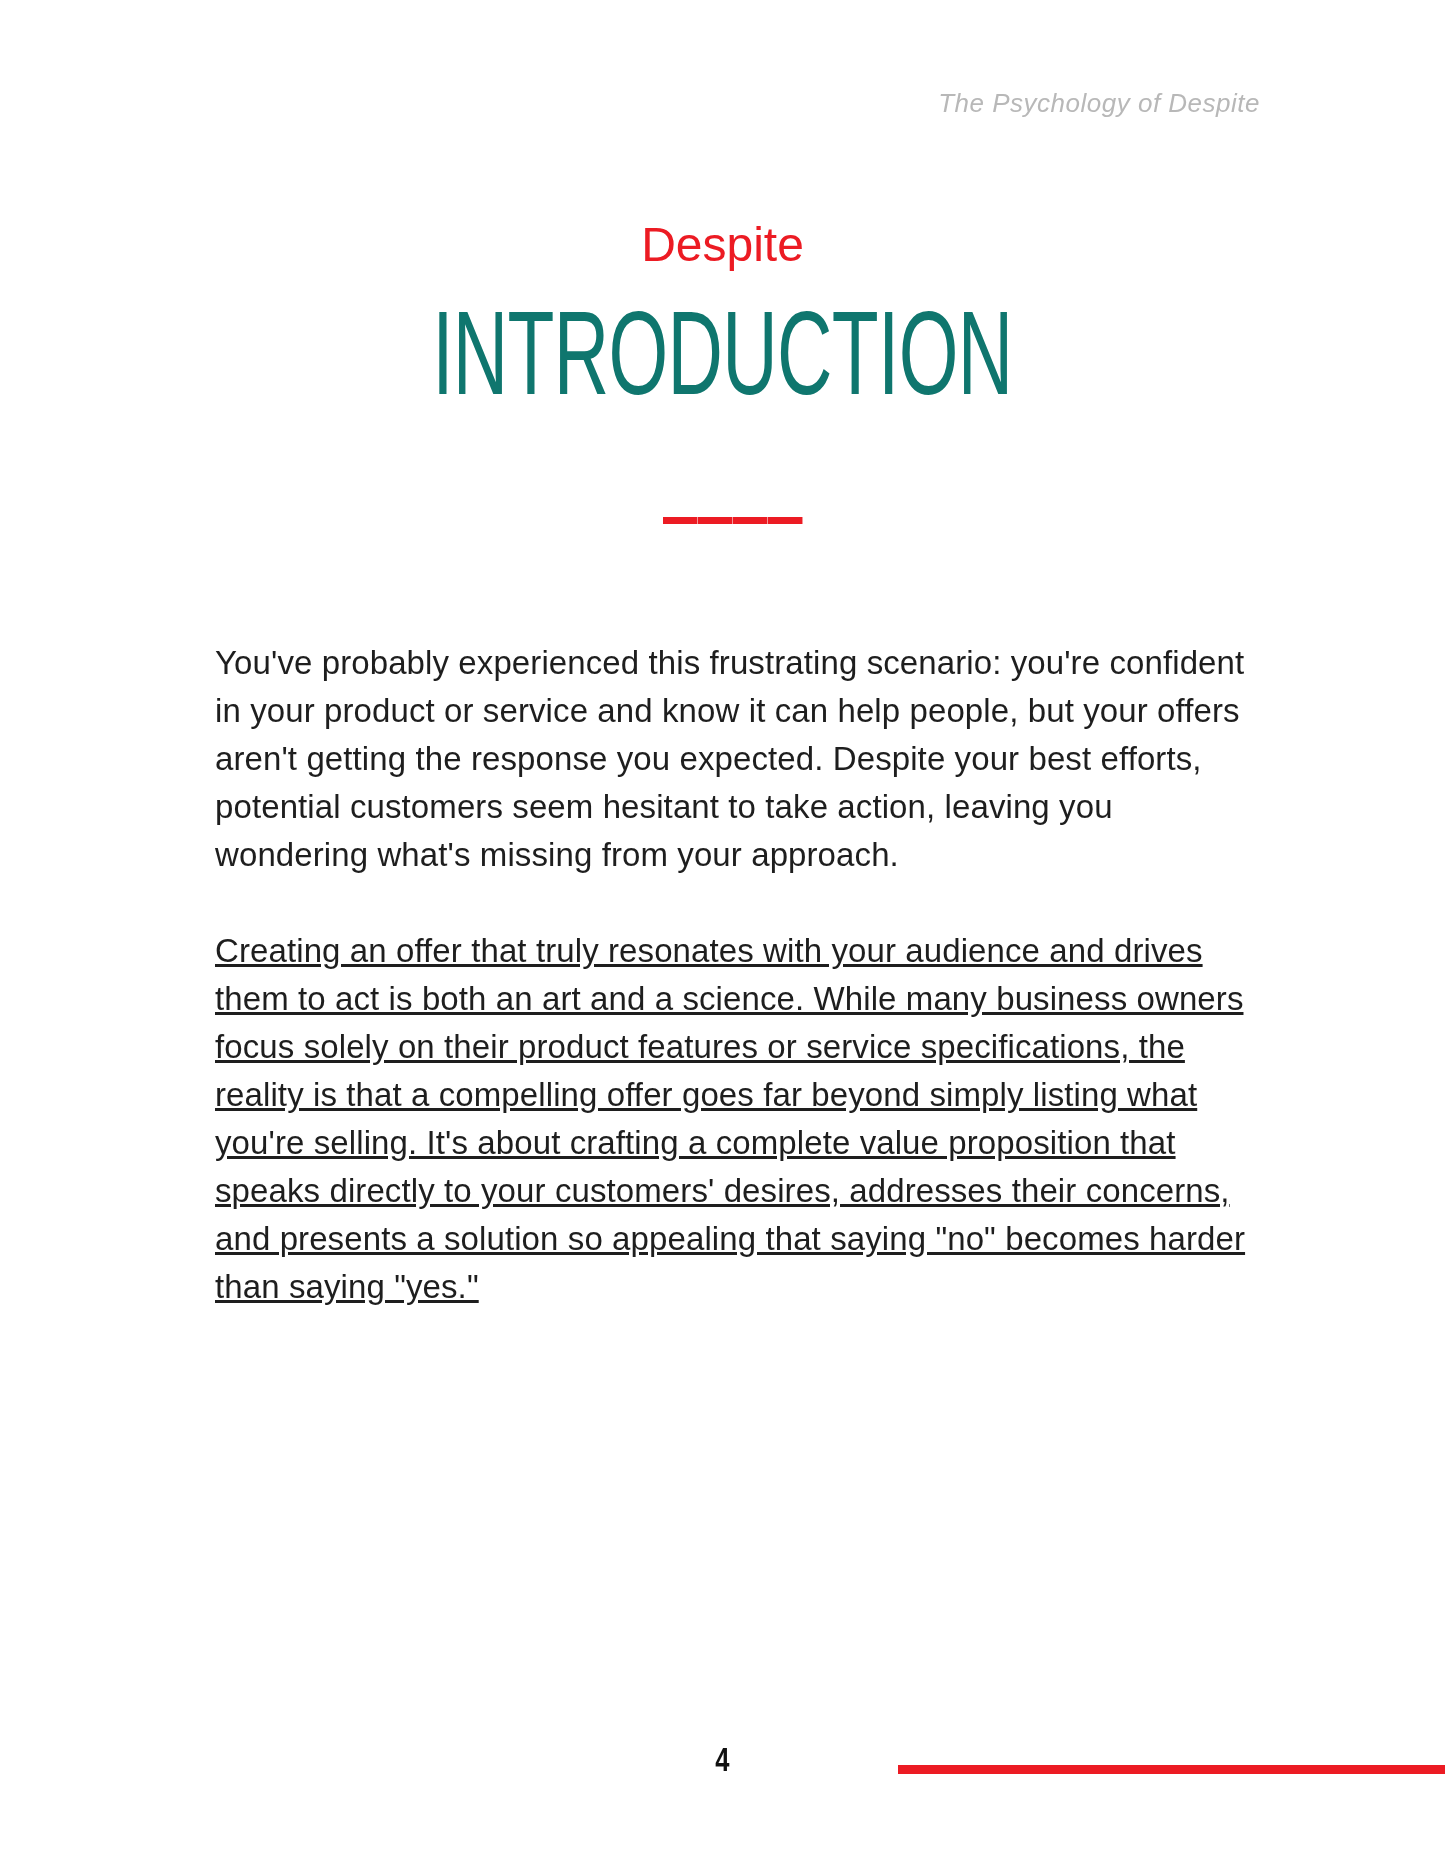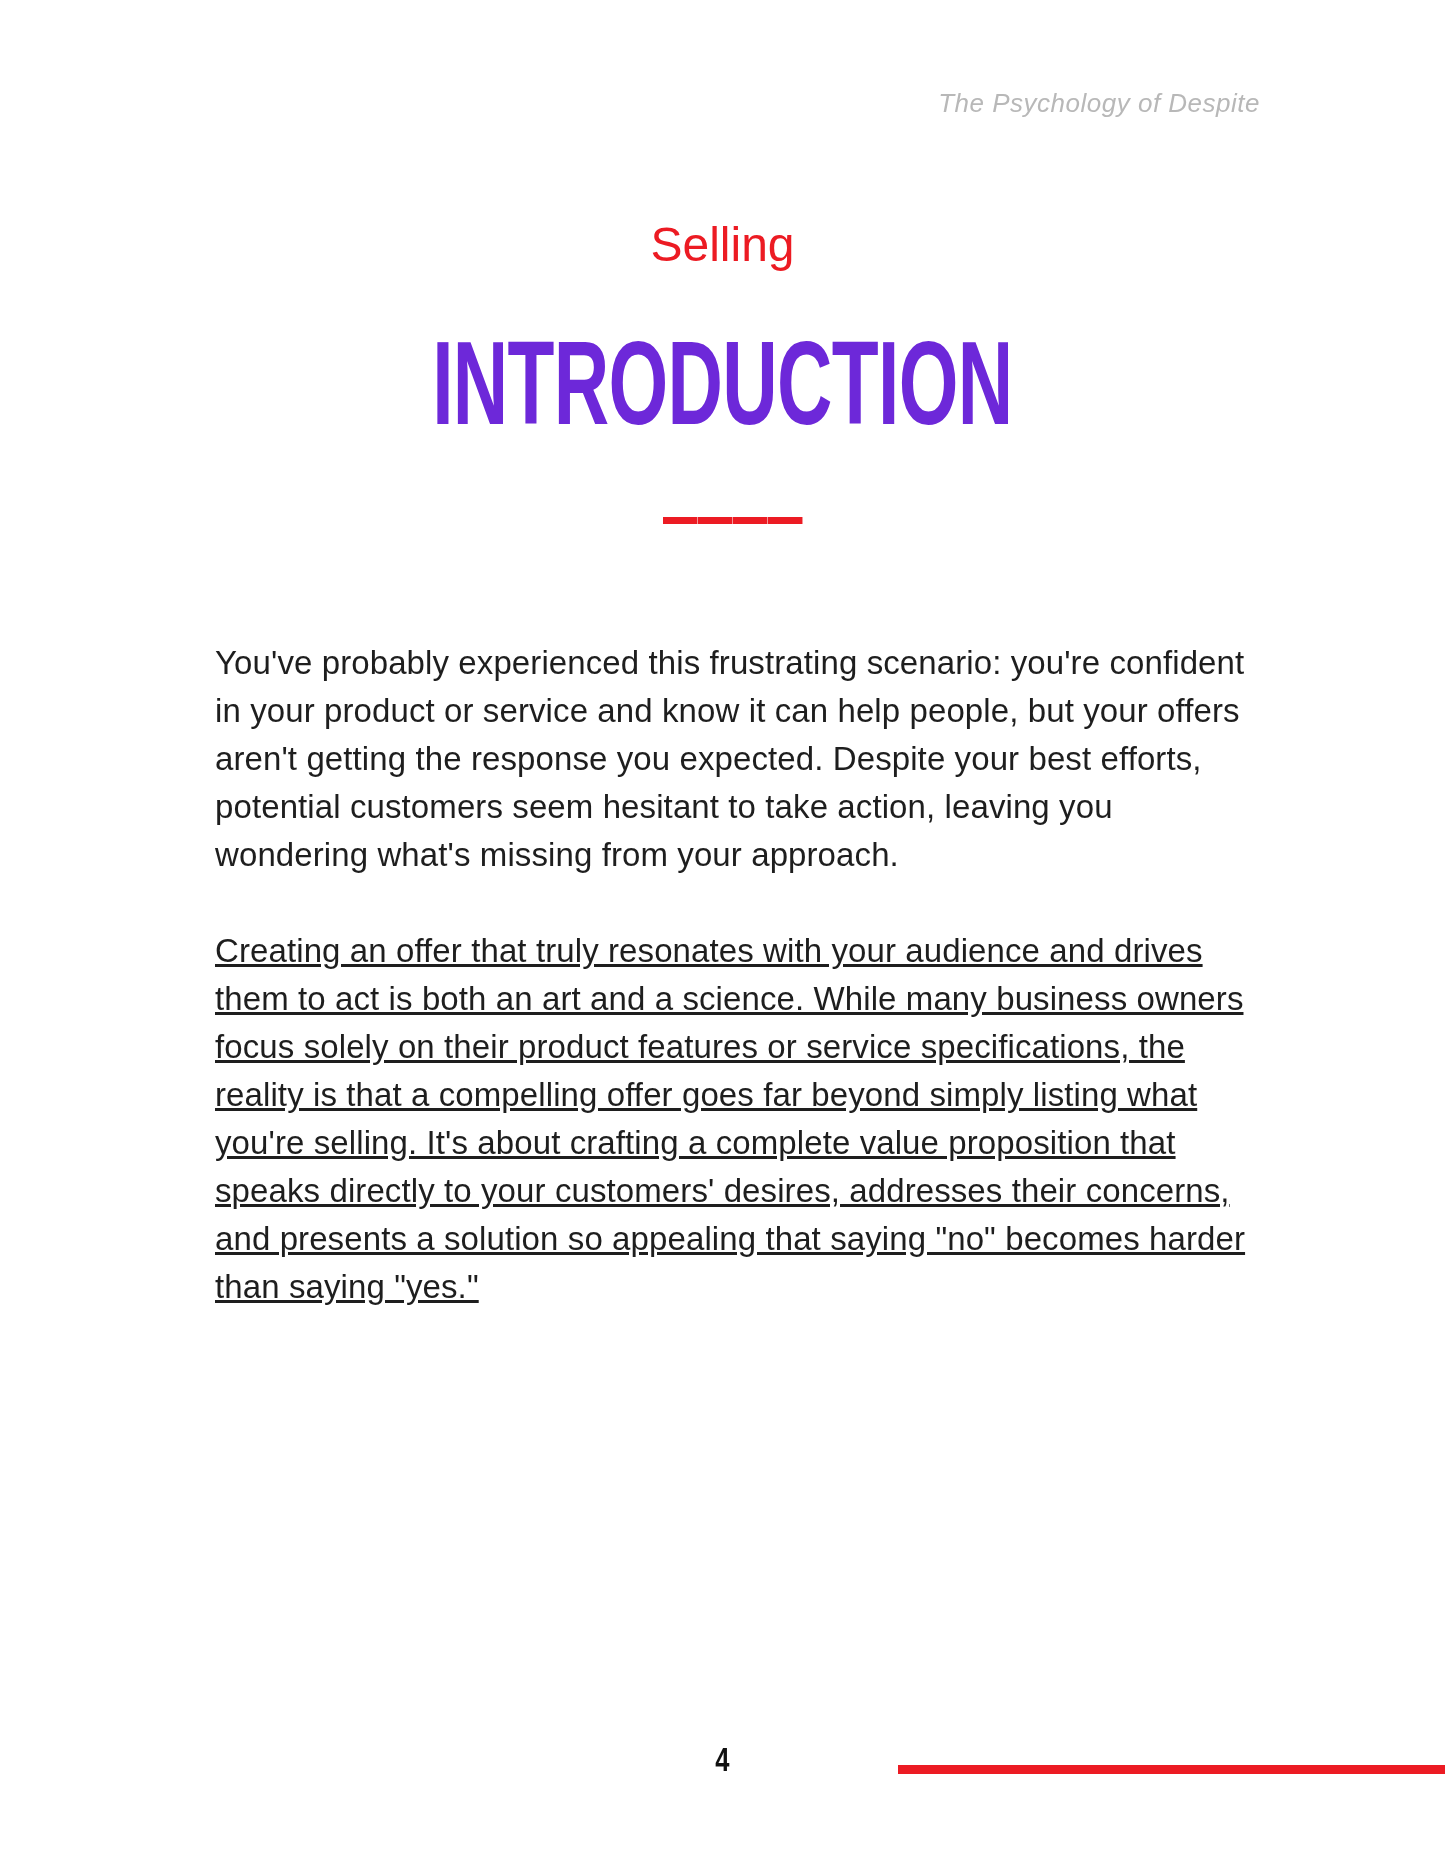--- a/index.html
+++ b/index.html
@@ -30,24 +30,23 @@
     font-size:48px;
     color:var(--accent);
     font-weight:400;
   }
   .page-title{
     position:absolute;
     top:294px; left:0; width:100%;
     text-align:center;
     font-size:118px;
     line-height:1;
-    font-weight:700;
-    color:#6d28d9;
+    font-weight:400;
+    color:#0f766e;
     white-space:nowrap;
-    margin-top:30px;
   }
   .page-title .condense{
     display:inline-block;
     transform:scaleX(0.65);
     transform-origin:50% 50%;
     letter-spacing:-1px;
   }
   .section-divider{
     position:absolute;
     left:663px; top:517px;
@@ -86,21 +85,21 @@
     left:898px; top:1765px;
     width:547px; height:9px;
     background:var(--accent);
   }
 </style>
 </head>
 <body>
 
 <div class="running-title">The Psychology of Despite</div>
 
-<div class="kicker">Selling</div>
+<div class="kicker">Despite</div>
 
 <h1 class="page-title"><span class="condense">INTRODUCTION</span></h1>
 
 <div class="section-divider"></div>
 
 <div class="body-copy">
   <p class="para-1">You've probably experienced this frustrating scenario: you're confident in your product or service and know it can help people, but your offers aren't getting the response you expected. Despite your best efforts, potential customers seem hesitant to take action, leaving you wondering what's missing from your approach.</p>
   <p class="para-3">Creating an offer that truly resonates with your audience and drives them to act is both an art and a science. While many business owners focus solely on their product features or service specifications, the reality is that a compelling offer goes far beyond simply listing what you're selling. It's about crafting a complete value proposition that speaks directly to your customers' desires, addresses their concerns, and presents a solution so appealing that saying "no" becomes harder than saying "yes."</p>
 </div>
 

